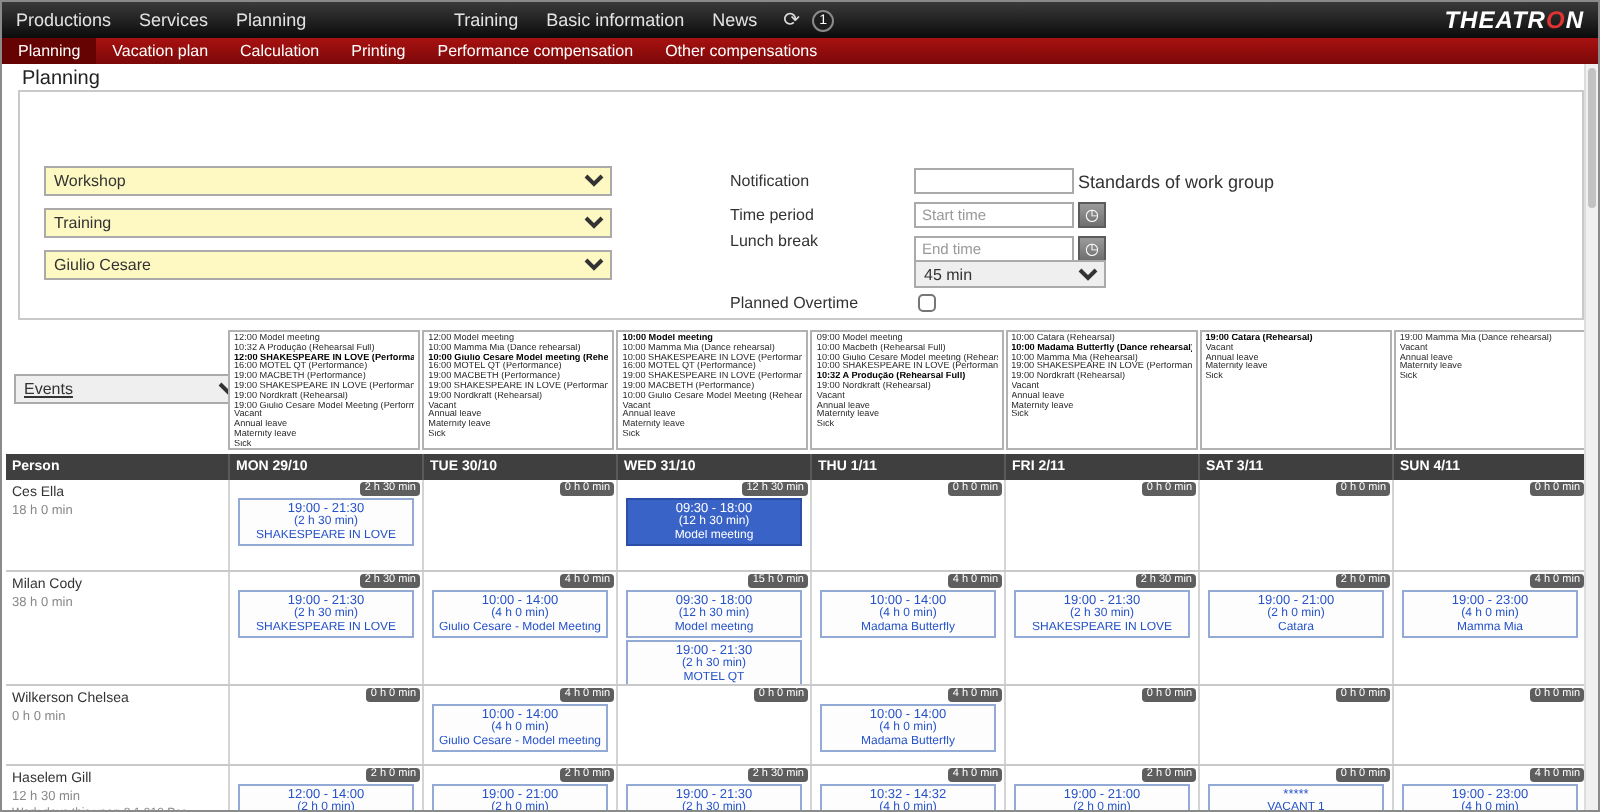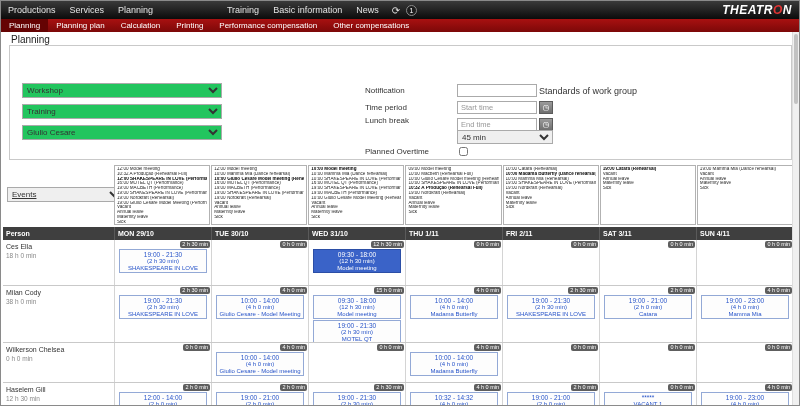--- a/index.html
+++ b/index.html
@@ -30,22 +30,22 @@
 
   
   .panel { position:absolute; left:8px; top:44px; width:783px; height:115px;
            border:1px solid #c9c9c9; background:#fff; }
   .daterow { position:absolute; left:8px; top:5px; right:8px; height:25px; border:1px solid #dcdcdc; }
   .weekinput { position:absolute; left:4px; top:4px; width:228px; height:15px; background:#e9e9e9;
                border:1px solid #b9b9b9; font-size:8px; color:#444; padding:0 3px; }
   .navbtns { position:absolute; left:262px; top:3px; display:flex; gap:1px; }
   .navbtn { width:18px; height:17px; background:linear-gradient(#b51616,#7d0707); color:#fff;
             border:1px solid #5d0404; font-size:8px; line-height:15px; text-align:center; padding:0; cursor:pointer; }
-  .filter-select { position:absolute; left:12px; width:200px; height:15px; font-size:8px; color:#333;
-                   border:1px solid #aaa; background:#22c55e; }
+  .filter-select { position:absolute; left:12px; width:284px; height:15px; font-size:8px; color:#333;
+                   border:1px solid #aaa; background:#fef9c3; }
   .fs0 { top:37px; } .fs1 { top:58px; } .fs2 { top:79px; }
   .flabel { position:absolute; left:355px; font-size:8px; color:#333; }
   .lab-notif { top:40px; } .lab-time { top:57px; } .lab-lunch { top:70px; } .lab-ot { top:101px; }
   .standards { position:absolute; left:529px; top:40px; font-size:9px; color:#333; }
   .field { position:absolute; left:447px; width:80px; height:13px; border:1px solid #aaa;
            font-size:7.5px; color:#555; padding:0 3px; }
   .field::placeholder { color:#999; }
   .fld-notif { top:38px; } .fld-start { top:55px; } .fld-end { top:72px; }
   .clockbtn { position:absolute; left:529px; width:14px; height:13px; background:linear-gradient(#9b9b9b,#6f6f6f);
               border:1px solid #5c5c5c; color:#fff; font-size:8px; line-height:11px; text-align:center; padding:0; cursor:pointer; }
@@ -105,21 +105,21 @@
         <div class="menu-item">Basic information</div>
         <div class="menu-item">News</div>
       </div>
     <span class="icon-refresh">⟳</span>
     <span class="badge-circle">1</span>
     <div class="brand"><span>THEATR</span><span class="logo-o">O</span><span>N</span></div>
   </div>
 
   <div class="subnav">
       <div class="tab active">Planning</div>
-      <div class="tab">Planning plan</div>
+      <div class="tab">Vacation plan</div>
       <div class="tab">Calculation</div>
       <div class="tab">Printing</div>
       <div class="tab">Performance compensation</div>
       <div class="tab">Other compensations</div>
     </div>
 
   <div class="page-title">Planning</div>
 
   <div class="panel">
 

